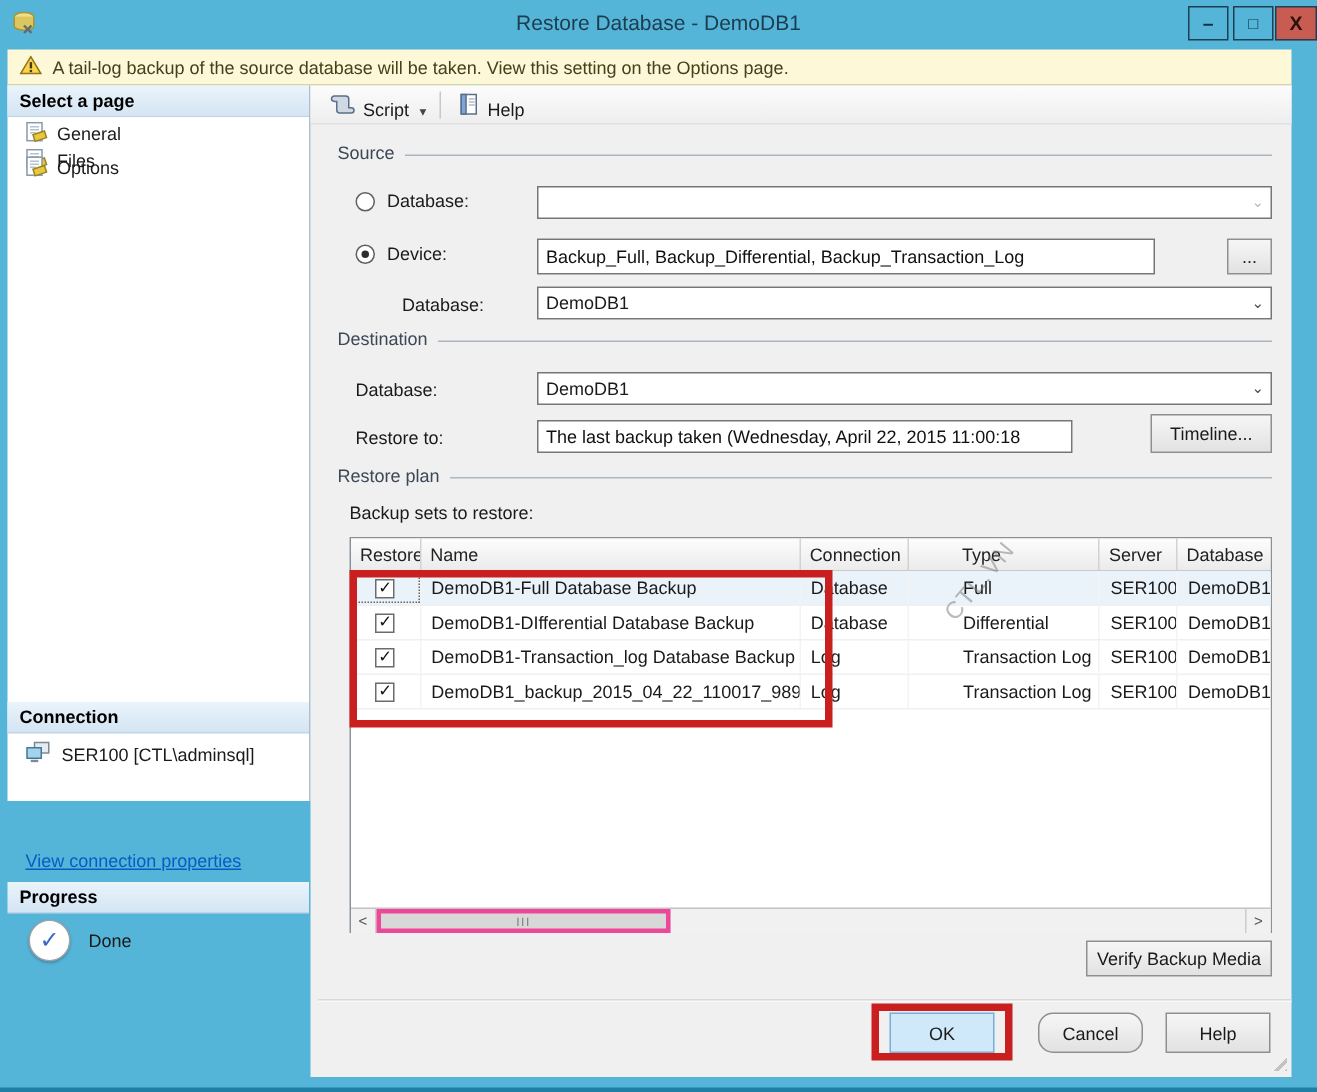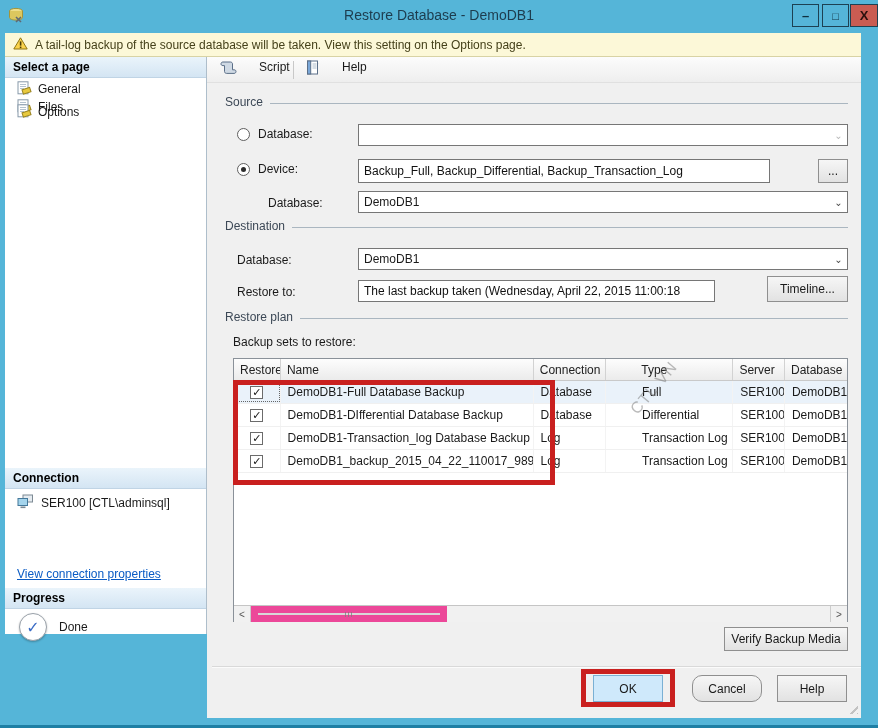--- a/index.html
+++ b/index.html
@@ -14,32 +14,32 @@
   .title-text { position:absolute; left:0; right:0; top:7px; text-align:center; font-size:14px; color:#1d3c4e; }
   .win-btn { position:absolute; top:4px; width:27px; height:23px; border:1px solid #1d4152; display:flex; align-items:center; justify-content:center; font-weight:bold; font-size:13px; color:#10303f; cursor:default; }
   .win-btn.min { left:792px; }
   .win-btn.max { left:822px; font-size:11px; }
   .win-btn.close { left:850px; width:28px; background:#c95c52; color:#2b100d; }
 
   
   .warning-bar { position:absolute; left:5px; top:33px; width:856px; height:24px; background:#fcf8d8; border-bottom:1px solid #d8d3a5; display:flex; align-items:center; gap:7px; padding-left:8px; color:#45411a; }
 
   
-  .sidebar { position:absolute; left:5px; top:57px; width:202px; height:577px; background:#ffffff; border-right:1px solid #aebecb; }
+  .sidebar { position:absolute; left:5px; top:57px; width:202px; height:477px; background:#ffffff; border-right:1px solid #aebecb; }
   .side-header { position:absolute; left:0; width:201px; height:21px; background:linear-gradient(#eaf4fb,#d4e5f3); border-bottom:1px solid #c0d4e5; font-weight:bold; padding:3px 0 0 8px; color:#000; }
   .side-item { position:absolute; left:12px; display:flex; align-items:center; gap:6px; height:18px; cursor:default; }
   .conn-row { position:absolute; left:12px; top:437px; display:flex; align-items:center; gap:7px; }
   .side-link { position:absolute; left:12px; top:510px; color:#0a5bc4; text-decoration:underline; cursor:pointer; }
   .done-row { position:absolute; left:14px; top:556px; display:flex; align-items:center; gap:12px; }
   .done-circle { width:28px; height:28px; border-radius:50%; background:#fff; border:1px solid #9aa2aa; box-shadow:0 1px 2px rgba(0,0,0,.25); display:flex; align-items:center; justify-content:center; color:#3a6bc5; font-size:16px; font-weight:bold; }
 
   
   .main { position:absolute; left:207px; top:57px; width:654px; height:661px; background:#f0f0f0; }
   .toolbar { position:absolute; left:0; top:0; width:654px; height:26px; background:linear-gradient(#fcfcfc,#eeeeee); border-bottom:1px solid #e0e0e0; }
-  .tool-btn { position:absolute; top:3px; height:20px; display:flex; align-items:flex-start; gap:22px; padding:0 5px; cursor:default; }
+  .tool-btn { position:absolute; top:3px; height:20px; display:flex; align-items:flex-end; gap:5px; padding:0 5px; cursor:default; }
   .tool-btn.script { left:8px; }
   .tool-btn.help { left:93px; }
   .tool-sep { position:absolute; left:86px; top:4px; width:1px; height:18px; background:#c8c8c8; }
   .tool-caret { font-size:9px; color:#444; margin-left:2px; }
 
   .group { position:absolute; left:18px; width:623px; display:flex; align-items:center; gap:7px; color:#3c4856; }
   .group .line { flex:1; height:1px; background:#aab6c0; margin-top:2px; }
 
   .lbl { position:absolute; white-space:nowrap; color:#1a1a1a; }
   .radio { position:absolute; width:13px; height:13px; border:1px solid #5f5f5f; border-radius:50%; background:#fff; }
@@ -61,21 +61,21 @@
   .td { padding-left:7px; white-space:nowrap; overflow:hidden; border-right:1px solid #f3f3f3; height:100%; display:flex; align-items:center; }
   .td.cb { justify-content:center; padding-left:0; }
   .td.cb.focus { outline:1px dotted #666; outline-offset:-2px; }
   .checkbox { width:13px; height:13px; background:#fff; border:1px solid #6b6b6b; font-size:11px; font-weight:bold; line-height:11px; text-align:center; color:#111; cursor:default; }
   .w-restore { width:49px; } .w-name { width:266px; } .w-comp { width:76px; } .w-type { width:103px;margin-left:29px; } .w-server { width:54px; } .w-db { width:65px; border-right:none; }
 
   .hscroll { height:17px; border-top:1px solid #c5c5c5; background:#f1f1f1; display:flex; align-items:center; }
   .sarrow { width:17px; height:16px; display:flex; align-items:center; justify-content:center; color:#555; font-size:10px; background:#f1f1f1; cursor:default; }
   .sarrow.left { border-right:1px solid #cccccc; }
   .sarrow.right { border-left:1px solid #cccccc; margin-left:auto; }
-  .sthumb { width:196px; height:16px; background:#d8d8d8; border:7px solid #ec4899; display:flex; align-items:center; justify-content:center; color:#7e7e7e; font-size:8px; letter-spacing:1px; cursor:default; }
+  .sthumb { width:196px; height:16px; background:#d8d8d8; border:3px solid #ec4899; display:flex; align-items:center; justify-content:center; color:#7e7e7e; font-size:8px; letter-spacing:1px; cursor:default; }
 
   .footer-sep { position:absolute; left:5px; top:609px; width:649px; height:1px; background:#d9d9d9; box-shadow:0 1px 0 #fbfbfb; }
   .grip { position:absolute; left:641px; top:647px; width:10px; height:10px; background:
     repeating-linear-gradient(135deg, transparent 0 3px, #c2c2c2 3px 5px); clip-path:polygon(100% 0,100% 100%,0 100%); }
 
   
   .red-box { position:absolute; border:5px solid #c9201f; background:transparent; pointer-events:none; z-index:30; }
   .red-box.table { left:233px; top:380px; width:322px; height:105px; }
   .red-box.okbox { left:581px; top:669px; width:94px; height:38px; }
 

